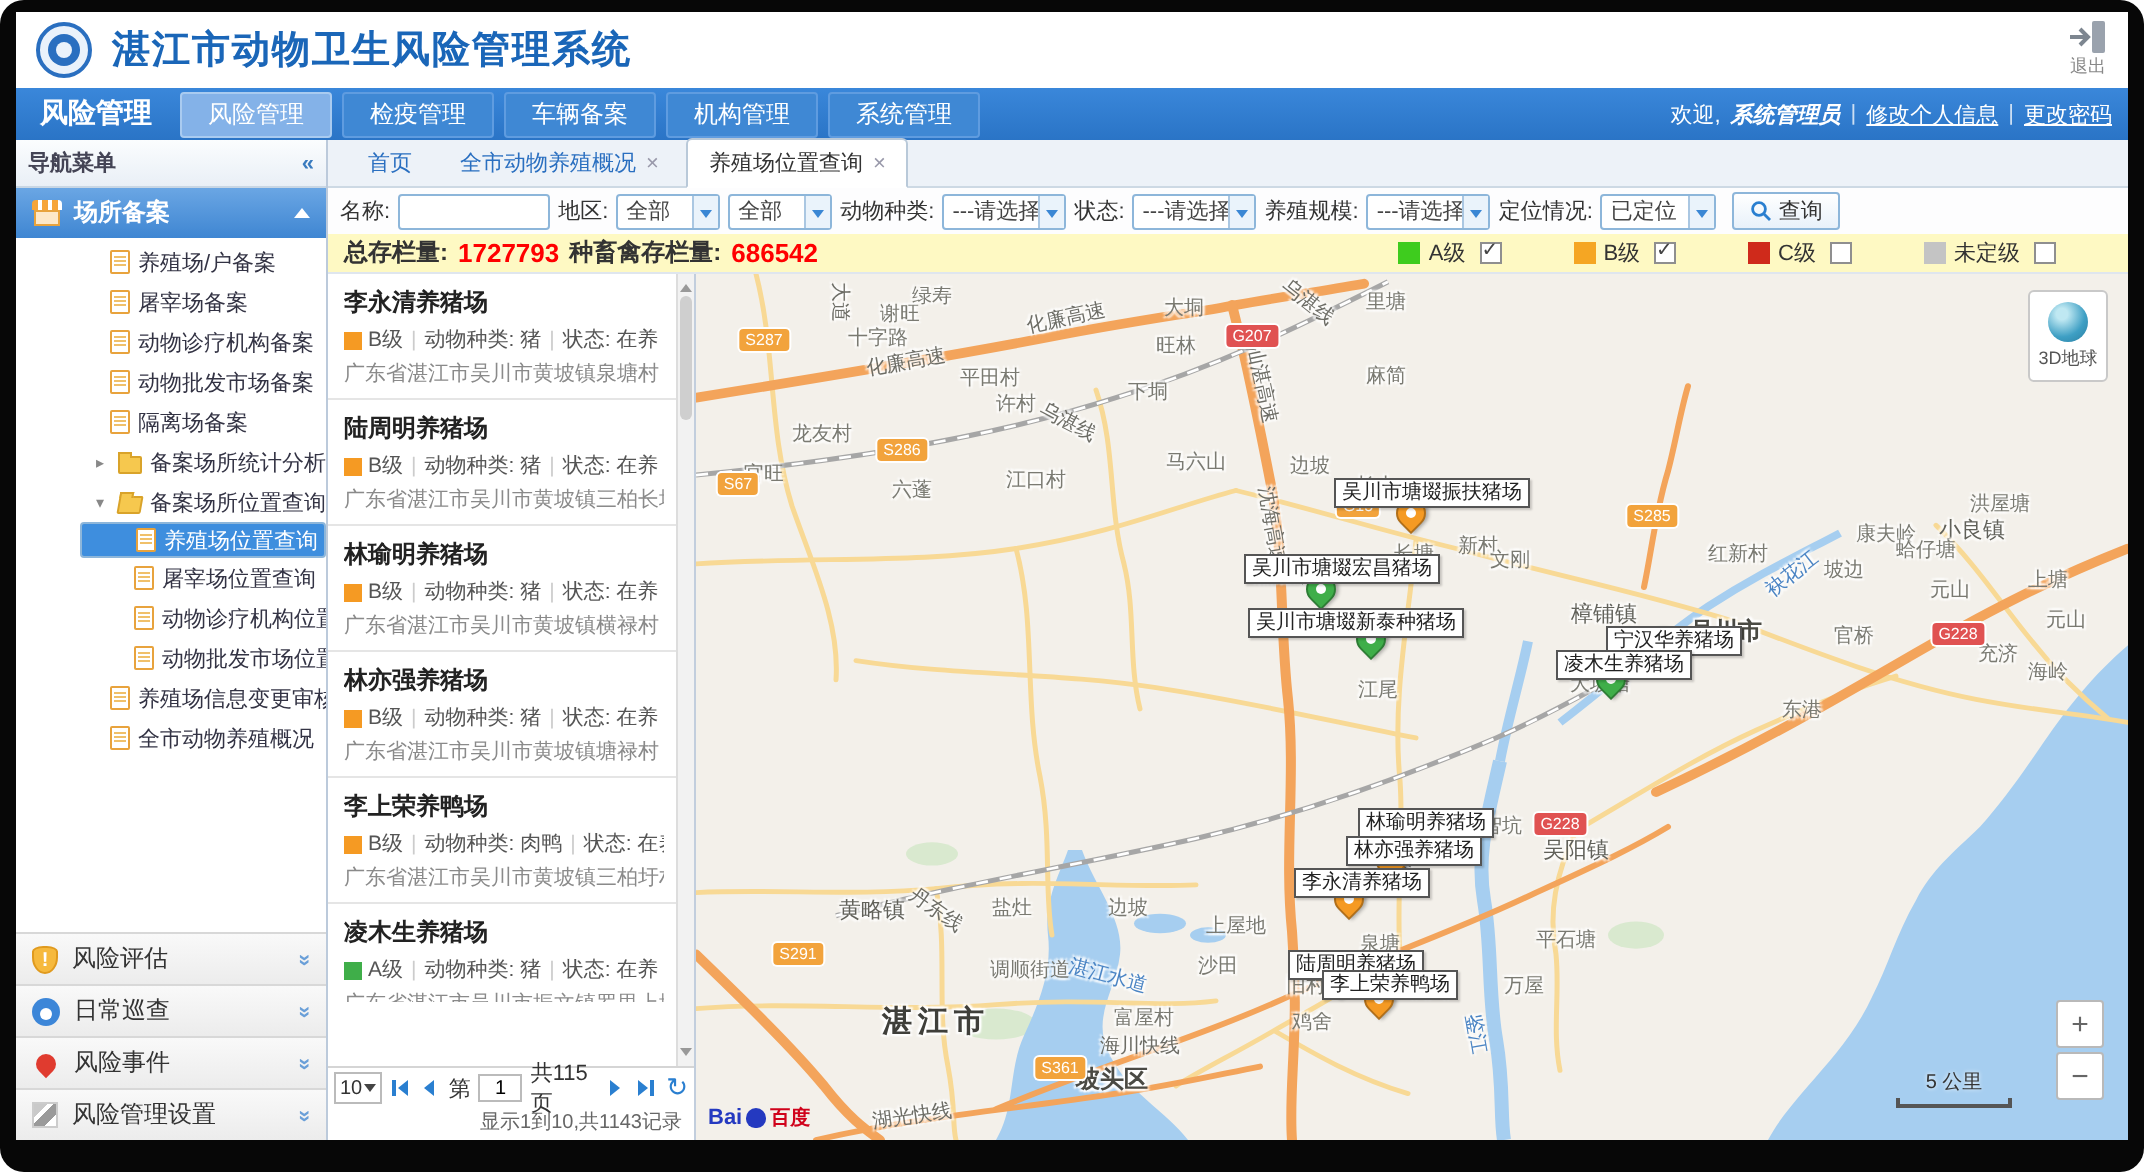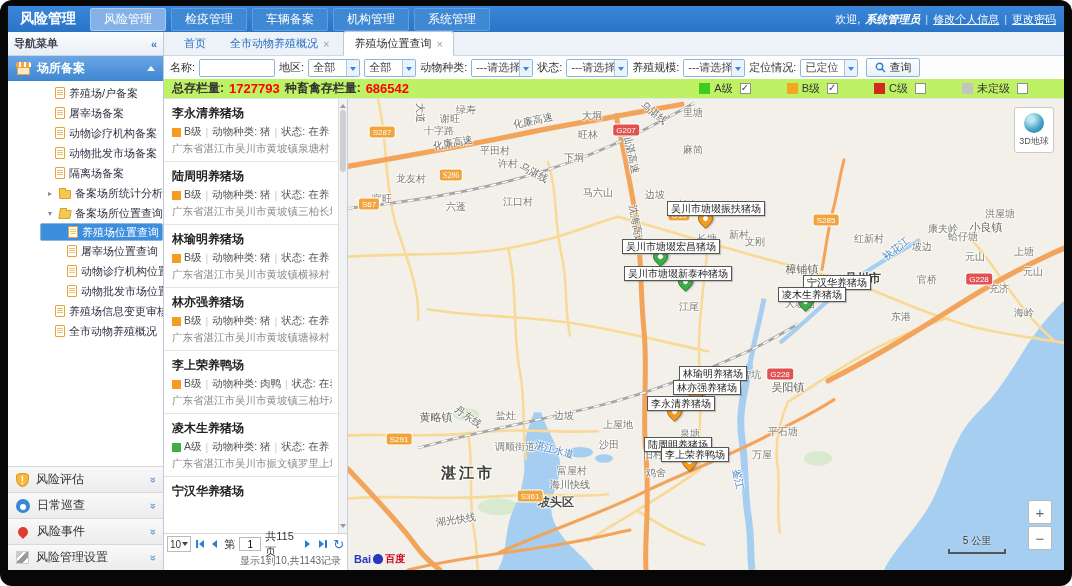--- a/index.html
+++ b/index.html
@@ -68,21 +68,21 @@
 
   .filterbar{height:23px;display:flex;align-items:center;gap:4px;padding:0 0 0 6px;font-size:11px;color:#333;background:#fdfdfe;flex:none;white-space:nowrap;}
   .filterbar input.txt{width:76px;height:18px;border:1px solid #8db6da;border-radius:2px;font-size:11px;padding:0 3px;}
   .sel{height:18px;border:1px solid #8db6da;border-radius:2px;background:#fff;display:flex;align-items:center;cursor:pointer;}
   .sel-v{font-size:11px;color:#444;padding:0 4px;flex:1;overflow:hidden;}
   .sel-c{width:13px;align-self:stretch;border-left:1px solid #aac7e2;background:#eaf3fb;position:relative;flex:none;}
   .sel-c::after{content:"";position:absolute;left:3px;top:7px;border:3px solid transparent;border-top:4px solid #3a87d4;}
   .w52{width:52px;}.w60{width:62px;}.w58{width:58px;}
   .search-btn{display:flex;align-items:center;gap:3px;border:1px solid #8db6da;background:linear-gradient(#fff,#e8f1fa);border-radius:2px;height:19px;padding:0 8px;font-size:11px;color:#333;cursor:pointer;margin-left:4px;font-family:inherit;}
 
-  .statsbar{height:20px;display:flex;align-items:center;padding:0 8px;font-size:12px;color:#333;font-weight:bold;gap:5px;border-bottom:1px solid #dfe6ee;background:#bef264;flex:none;}
+  .statsbar{height:20px;display:flex;align-items:center;padding:0 8px;font-size:12px;color:#333;font-weight:bold;gap:5px;border-bottom:1px solid #dfe6ee;background:#fef9c3;flex:none;}
   .statsbar .num{color:#f00;font-size:13px;}
   #legend{margin-left:auto;display:flex;gap:36px;padding-right:28px;font-weight:normal;}
   .lg-item{display:flex;align-items:center;gap:4px;}
   .lg-sq{width:11px;height:11px;display:inline-block;}
   .lg-txt{font-size:11px;color:#333;}
   .lg-cb{width:11px;height:11px;border:1px solid #8f8f8f;background:#fff;position:relative;margin-left:3px;cursor:pointer;}
   .lg-cb.on::after{content:"✓";position:absolute;left:0px;top:-2px;font-size:10px;color:#444;font-weight:bold;}
 
   .content{flex:1;display:flex;min-height:0;}
   .farm-panel{width:184px;flex:none;position:relative;display:flex;flex-direction:column;border-right:1px solid #c2cedd;background:#fff;}
@@ -137,20 +137,31 @@
   .b-lat{color:#2439c0;font-weight:bold;}
   .b-paw{width:10px;height:10px;background:#2439c0;border-radius:50% 50% 45% 45%;}
   .b-cn{color:#d0021b;font-weight:bold;font-size:10px;}
 </style>
 </head>
 <body>
 
 <div class="frame">
   <div class="window">
 
+    <header class="app-header">
+      <div class="logo"></div>
+      <div class="app-title">湛江市动物卫生风险管理系统</div>
+      <div class="logout">
+        <svg width="20" height="17" viewBox="0 0 20 17">
+            <rect x="12" y="0.5" width="6.5" height="16" rx="1" fill="#9aa2ad"></rect>
+            <path d="M1 8.5h8M6 4.5l4 4-4 4" stroke="#7d8690" stroke-width="2" fill="none"></path>
+          </svg>
+        <span>退出</span>
+      </div>
+    </header>
 
     <nav class="top-nav">
       <span class="module">风险管理</span>
       <div id="topnav-tabs">
           <div class="tnav-tab on">风险管理</div>
           <div class="tnav-tab">检疫管理</div>
           <div class="tnav-tab">车辆备案</div>
           <div class="tnav-tab">机构管理</div>
           <div class="tnav-tab">系统管理</div>
         </div>
@@ -538,21 +549,21 @@
                 <div class="mlab k-city" style="left: 515px; top: 179px;">吴川市</div>
                 <div class="mlab k-place" style="left: 579px; top: 181px;">官桥</div>
                 <div class="mlab k-place" style="left: 652px; top: 115px;">洪屋塘</div>
                 <div class="mlab k-town" style="left: 638px; top: 128px;">小良镇</div>
                 <div class="mlab k-place" style="left: 595px; top: 130px;">康夫岭</div>
                 <div class="mlab k-place" style="left: 615px; top: 138px;">蛤仔塘</div>
                 <div class="mlab k-place" style="left: 627px; top: 158px;">元山</div>
                 <div class="mlab k-place" style="left: 685px; top: 173px;">元山</div>
                 <div class="mlab k-place" style="left: 676px; top: 153px;">上塘</div>
                 <div class="mlab k-place" style="left: 651px; top: 190px;">充济</div>
-                <div class="mlab k-place" style="left: 676px; top: 214px;">海岭</div>
+                <div class="mlab k-place" style="left: 676px; top: 199px;">海岭</div>
                 <div class="mlab k-place" style="left: 553px; top: 218px;">东港</div>
                 <div class="mlab k-place" style="left: 398px; top: 276px;">达智坑</div>
                 <div class="mlab k-town" style="left: 440px; top: 288px;">吴阳镇</div>
                 <div class="mlab k-place" style="left: 342px; top: 335px;">泉塘</div>
                 <div class="mlab k-place" style="left: 305px; top: 356px;">旧村</div>
                 <div class="mlab k-place" style="left: 308px; top: 374px;">鸡舍</div>
                 <div class="mlab k-place" style="left: 368px; top: 358px;">高岭</div>
                 <div class="mlab k-place" style="left: 414px; top: 356px;">万屋</div>
                 <div class="mlab k-place" style="left: 435px; top: 333px;">平石塘</div>
                 <div class="mlab k-road" style="left: 120px; top: 318px; transform: translate(-50%, -50%) rotate(35deg);">丹东线</div>
@@ -569,21 +580,21 @@
                 <div class="mlab k-road" style="left: 222px; top: 386px;">海川快线</div>
                 <div class="mlab k-city" style="left: 208px; top: 403px;">坡头区</div>
                 <div class="mlab k-road" style="left: 108px; top: 421px; transform: translate(-50%, -50%) rotate(-8deg);">湖光快线</div>
                 <div class="mlab k-water" style="left: 390px; top: 380px; transform: translate(-50%, -50%) rotate(80deg);">鉴江</div>
               </div>
             <div id="map-badges">
                 <div class="rbadge b-s" style="left: 331px; top: 116px;">G15</div>
                 <div class="rbadge b-s" style="left: 478px; top: 121px;">S285</div>
                 <div class="rbadge b-g" style="left: 278px; top: 31px;">G207</div>
                 <div class="rbadge b-s" style="left: 34px; top: 33px;">S287</div>
-                <div class="rbadge b-s" style="left: 103px; top: 76px; font-family: Liberation Serif, serif;">S286</div>
+                <div class="rbadge b-s" style="left: 103px; top: 88px;">S286</div>
                 <div class="rbadge b-s" style="left: 21px; top: 105px;">S67</div>
                 <div class="rbadge b-g" style="left: 631px; top: 180px;">G228</div>
                 <div class="rbadge b-g" style="left: 432px; top: 275px;">G228</div>
                 <div class="rbadge b-s" style="left: 51px; top: 340px;">S291</div>
                 <div class="rbadge b-s" style="left: 182px; top: 397px;">S361</div>
               </div>
             <div id="map-markers">
                 <div class="pin" style="background: rgb(245, 154, 35); left: 350px; top: 112px;">
                   <span class="pin-dot"></span>
                 </div>

